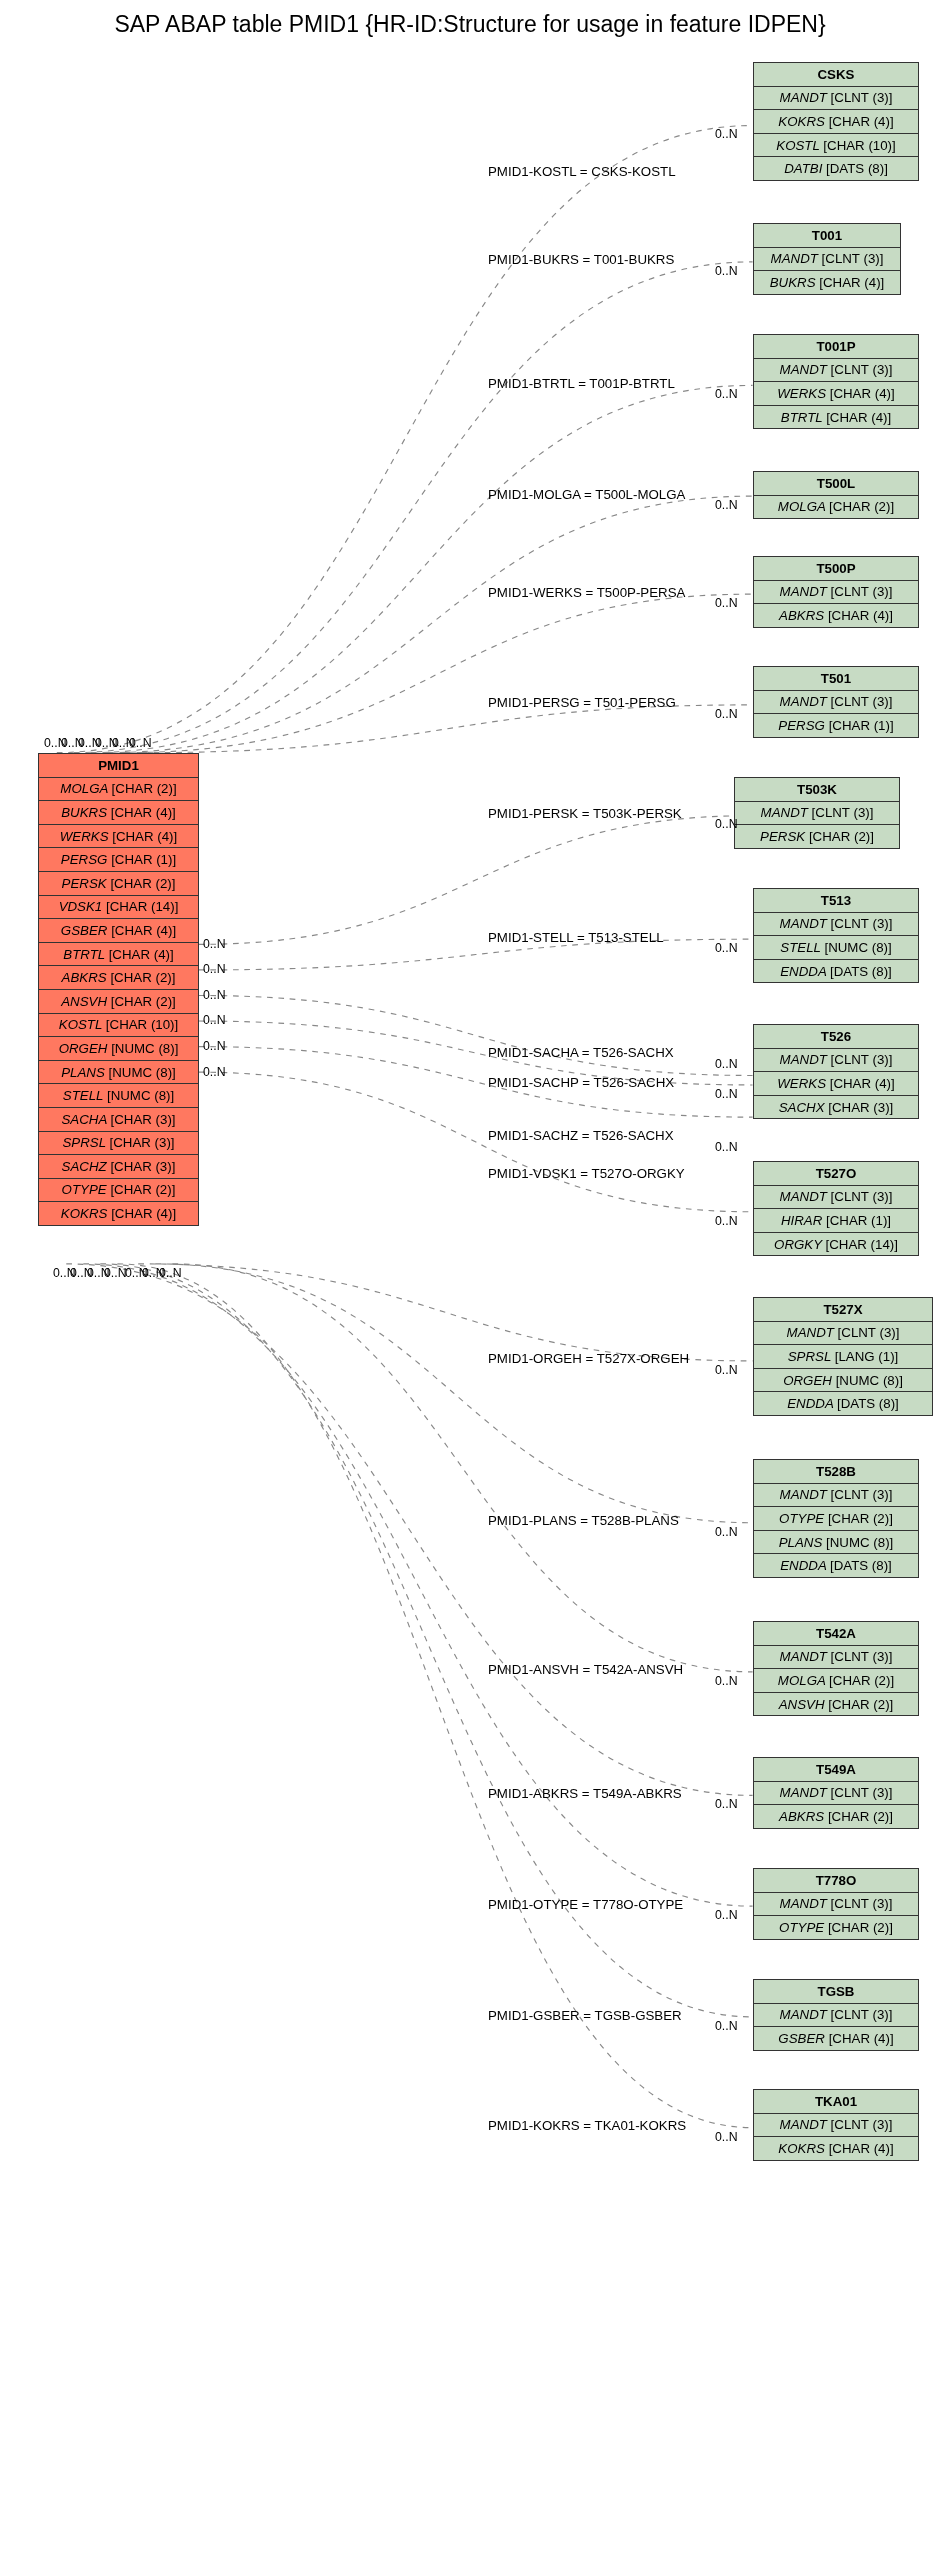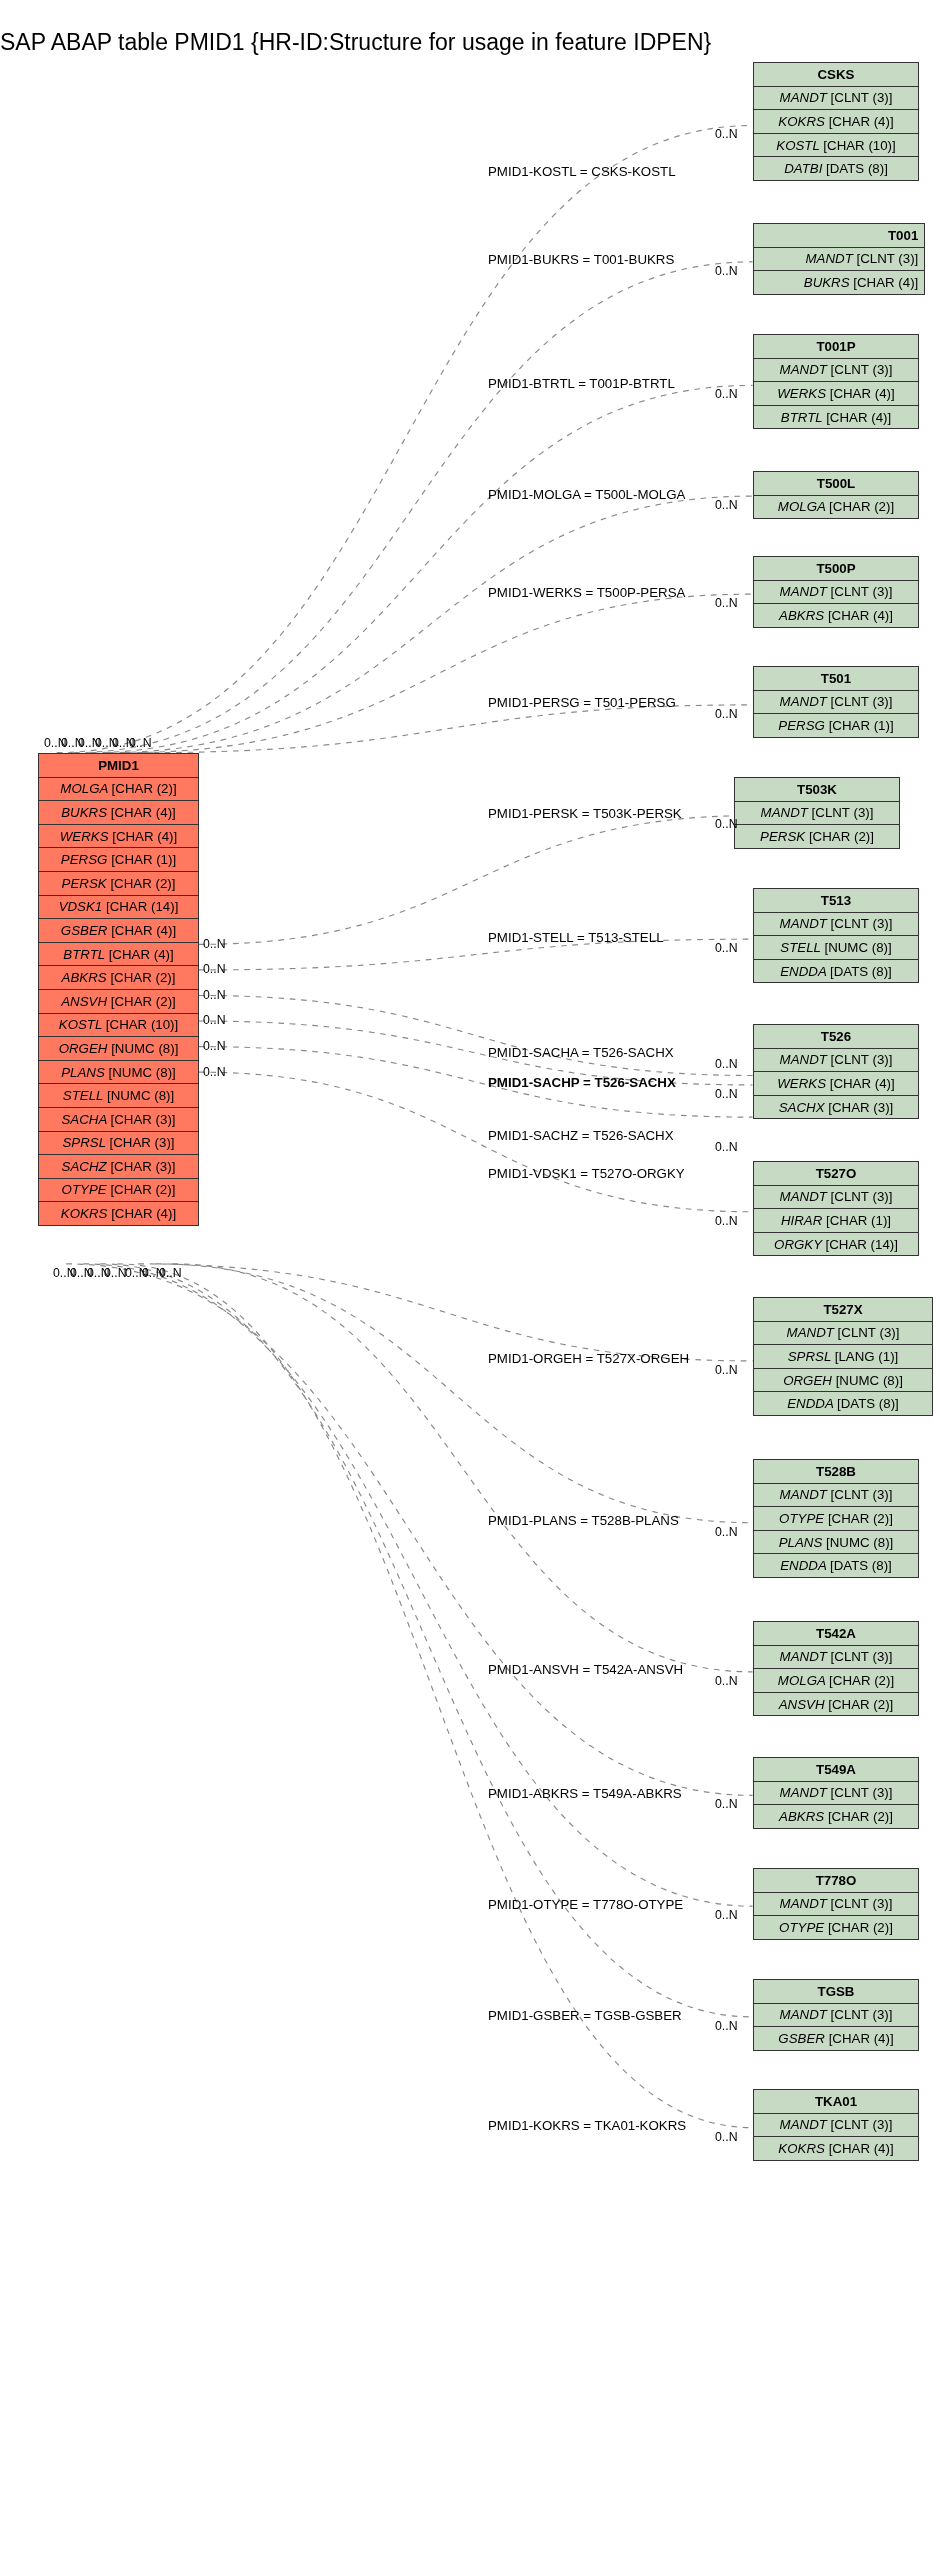--- a/index.html
+++ b/index.html
@@ -5,21 +5,22 @@
   body {
     margin: 0;
     font-family: Arial, Helvetica, sans-serif;
     background: #fff;
     width: 940px;
     height: 2576px;
     position: relative;
   }
   .title {
     font-size: 23px;
-    padding-top: 29px;
+    text-align: center;
+    padding-top: 11px;
   }
   svg {
     position: absolute;
     top: 0;
     left: 0;
   }
   .entity {
     position: absolute;
     border: 0.9px solid #333;
     box-sizing: border-box;
@@ -110,21 +111,21 @@
   </div>
 
 <div id="rel-entities">
     <div class="entity rel-entity" style="left: 753px; top: 62px; width: 166px;">
       <div class="hdr">CSKS</div>
       <div class="row"><span>MANDT</span> <span class="type">[CLNT (3)]</span></div>
       <div class="row"><span>KOKRS</span> <span class="type">[CHAR (4)]</span></div>
       <div class="row"><span>KOSTL</span> <span class="type">[CHAR (10)]</span></div>
       <div class="row"><span>DATBI</span> <span class="type">[DATS (8)]</span></div>
     </div>
-    <div class="entity rel-entity" style="left: 753px; top: 223px; width: 172px; text-align: right;">
+    <div class="entity rel-entity" style="left: 753px; top: 223px; width: 148px;">
       <div class="hdr">T001</div>
       <div class="row"><span>MANDT</span> <span class="type">[CLNT (3)]</span></div>
       <div class="row"><span>BUKRS</span> <span class="type">[CHAR (4)]</span></div>
     </div>
     <div class="entity rel-entity" style="left: 753px; top: 334px; width: 166px;">
       <div class="hdr">T001P</div>
       <div class="row"><span>MANDT</span> <span class="type">[CLNT (3)]</span></div>
       <div class="row"><span>WERKS</span> <span class="type">[CHAR (4)]</span></div>
       <div class="row"><span>BTRTL</span> <span class="type">[CHAR (4)]</span></div>
     </div>
@@ -228,21 +229,21 @@
     <div class="card" style="left: 129px; top: 736px;">0..N</div>
     <div class="edge-label" style="left: 488px; top: 806px;">PMID1-PERSK = T503K-PERSK</div>
     <div class="card" style="left: 715px; top: 817px;">0..N</div>
     <div class="card" style="left: 203px; top: 937px;">0..N</div>
     <div class="edge-label" style="left: 488px; top: 930px;">PMID1-STELL = T513-STELL</div>
     <div class="card" style="left: 715px; top: 941px;">0..N</div>
     <div class="card" style="left: 203px; top: 962px;">0..N</div>
     <div class="edge-label" style="left: 488px; top: 1045px;">PMID1-SACHA = T526-SACHX</div>
     <div class="card" style="left: 715px; top: 1057px;">0..N</div>
     <div class="card" style="left: 203px; top: 988px;">0..N</div>
-    <div class="edge-label" style="left: 488px; top: 1075px; font-weight: bold;">PMID1-SACHP = T526-SACHX</div>
+    <div class="edge-label" style="left: 488px; top: 1075px;">PMID1-SACHP = T526-SACHX</div>
     <div class="card" style="left: 715px; top: 1087px;">0..N</div>
     <div class="card" style="left: 203px; top: 1013px;">0..N</div>
     <div class="edge-label" style="left: 488px; top: 1128px;">PMID1-SACHZ = T526-SACHX</div>
     <div class="card" style="left: 715px; top: 1140px;">0..N</div>
     <div class="card" style="left: 203px; top: 1039px;">0..N</div>
     <div class="edge-label" style="left: 488px; top: 1166px;">PMID1-VDSK1 = T527O-ORGKY</div>
     <div class="card" style="left: 715px; top: 1214px;">0..N</div>
     <div class="card" style="left: 203px; top: 1065px;">0..N</div>
     <div class="edge-label" style="left: 488px; top: 1351px;">PMID1-ORGEH = T527X-ORGEH</div>
     <div class="card" style="left: 715px; top: 1363px;">0..N</div>

